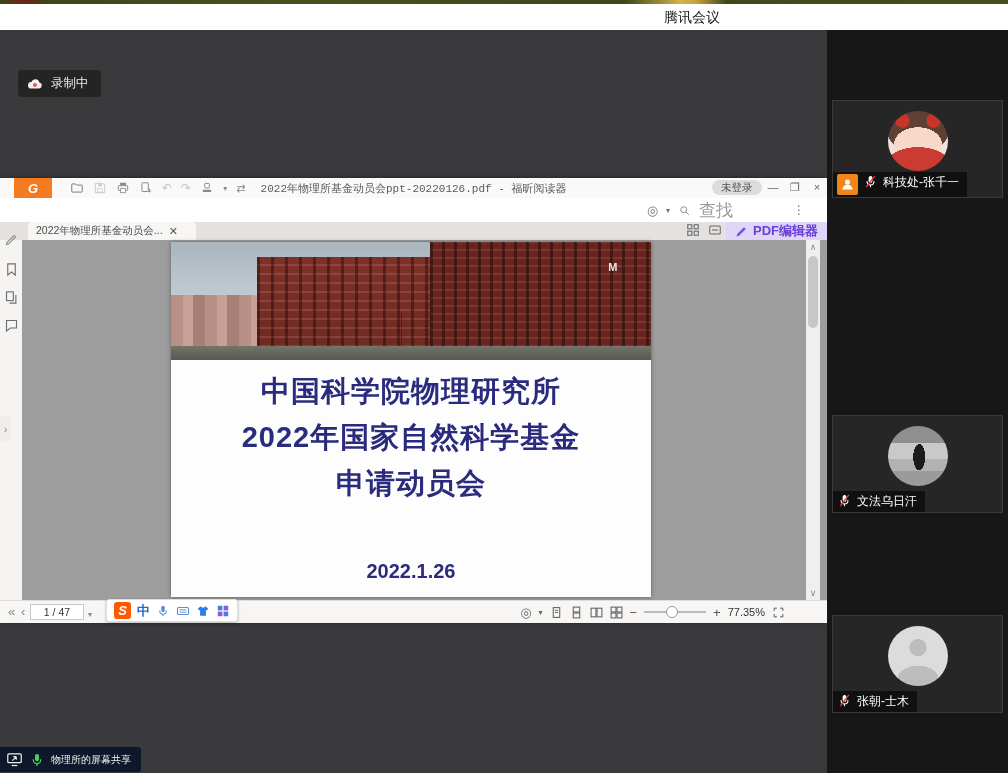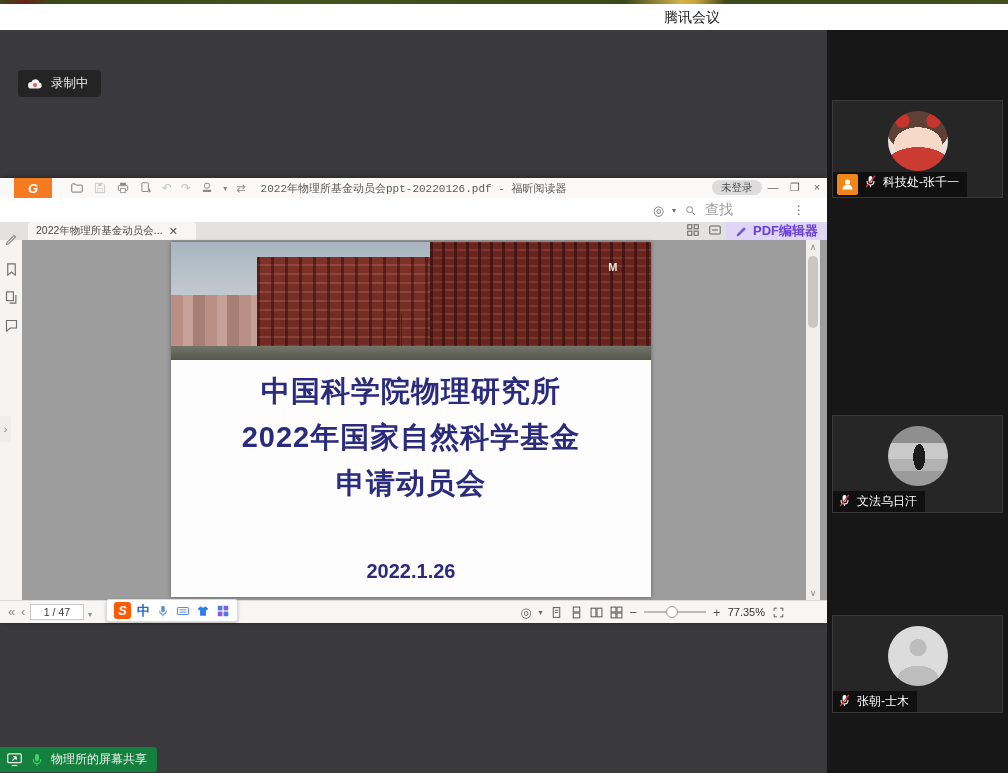--- a/index.html
+++ b/index.html
@@ -8,42 +8,42 @@
   .abs{position:absolute;}
   
   .top-sliver{left:0;top:0;width:1008px;height:4px;
     background:linear-gradient(90deg,#3c471c 0%,#6a2317 2.5%,#3c471c 5%,#46521e 30%,#3c471c 62%,#d4b34a 67.5%,#caa43e 69%,#3f4a1c 72%,#434f1d 100%);}
   .app-titlebar{left:0;top:4px;width:1008px;height:26px;background:#ffffff;}
   .app-title{position:absolute;left:664px;top:5px;font-size:14px;color:#1a1a1a;}
   
   .share-area{left:0;top:30px;width:827px;height:743px;background:#3a3a3c;}
   .rec-badge{left:18px;top:40px;height:27px;background:#242424;border-radius:4px;
     display:inline-flex;align-items:center;gap:7px;padding:0 12px 0 8px;color:#ededed;font-size:12.5px;}
-  .share-status{left:0;bottom:1px;height:25px;background:#15803d;display:inline-flex;
-    align-items:center;gap:6px;padding:0 10px 0 6px;color:#f0f0f0;font-size:12px;border-radius:0 3px 3px 0;}
+  .share-status{left:0;bottom:1px;height:25px;background:#0f172a;display:inline-flex;
+    align-items:center;gap:6px;padding:0 10px 0 6px;color:#f0f0f0;font-size:10px;border-radius:0 3px 3px 0;}
   
   .pdf-window{left:0;top:148px;width:827px;height:444px;background:#f7f6f5;box-shadow:0 0 6px rgba(0,0,0,.45);}
   .pdf-titlebar{position:absolute;left:0;top:0;width:827px;height:20px;background:#faf9f8;}
   .foxit-logo{position:absolute;left:14px;top:0;width:38px;height:20px;background:#f47b20;color:#fff;
     font-weight:bold;font-style:italic;font-size:13px;display:flex;align-items:center;justify-content:center;}
   .qa-icons{position:absolute;left:70px;top:2px;display:flex;gap:9px;align-items:center;height:16px;}
   .qa-icons svg{width:14px;height:14px;}
   .glyph-dis{color:#c4c4c4;font-size:12px;line-height:16px;}
   .pdf-title{position:absolute;left:0;top:3px;width:827px;text-align:center;font-size:11px;color:#5a5a5a;font-family:Liberation Mono, monospace;}
   .login-pill{position:absolute;left:712px;top:2px;height:15px;background:#dcdcdc;border-radius:8px;
     padding:0 9px;font-size:10.5px;color:#4a4a4a;display:flex;align-items:center;}
   .winbtn{position:absolute;top:1px;width:18px;height:17px;color:#666;font-size:11px;text-align:center;line-height:17px;}
   
   .pdf-menubar{position:absolute;left:0;top:20px;width:827px;height:24px;background:#ffffff;border-bottom:1px solid #ececec;}
   .menus{position:absolute;left:14px;top:0;display:flex;height:24px;align-items:center;gap:0;}
   .menu-item{font-size:12px;color:#474747;padding:0 14px;height:24px;line-height:24px;position:relative;}
   .menu-item.active{color:#e8590c;}
   .menu-item.active::before{content:"";position:absolute;left:6px;right:6px;top:0;height:2px;background:#f47b20;}
   .menu-right{position:absolute;right:22px;top:0;height:24px;display:flex;align-items:center;gap:8px;color:#6e6e6e;}
-  .find-label{font-size:14px;color:#9a9a9a;}
+  .find-label{font-size:17px;color:#9a9a9a;}
   
   .pdf-tabrow{position:absolute;left:0;top:44px;width:827px;height:18px;background:#e4e2e0;}
   .doc-tab{position:absolute;left:28px;top:0;width:152px;height:18px;background:#f7f6f5;border-radius:4px 4px 0 0;
     display:flex;align-items:center;gap:6px;padding:0 8px;font-size:10.5px;color:#4a4a4a;}
   .tab-close{color:#555;font-size:11px;}
   .tab-right-icons{position:absolute;left:686px;top:1px;display:flex;gap:8px;align-items:center;}
   .editor-btn{position:absolute;left:726px;top:0;width:101px;height:18px;background:#ded5f7;
     display:flex;align-items:center;justify-content:center;gap:5px;color:#6a3fd8;font-size:13px;font-weight:bold;}
   
   .pdf-doc{position:absolute;left:0;top:62px;width:827px;height:360px;background:#9d9d9d;}

